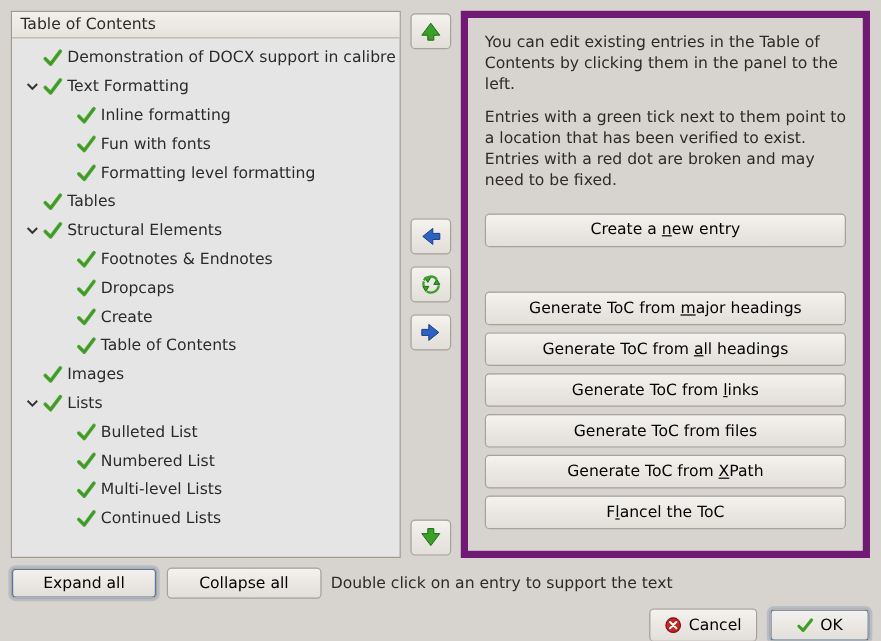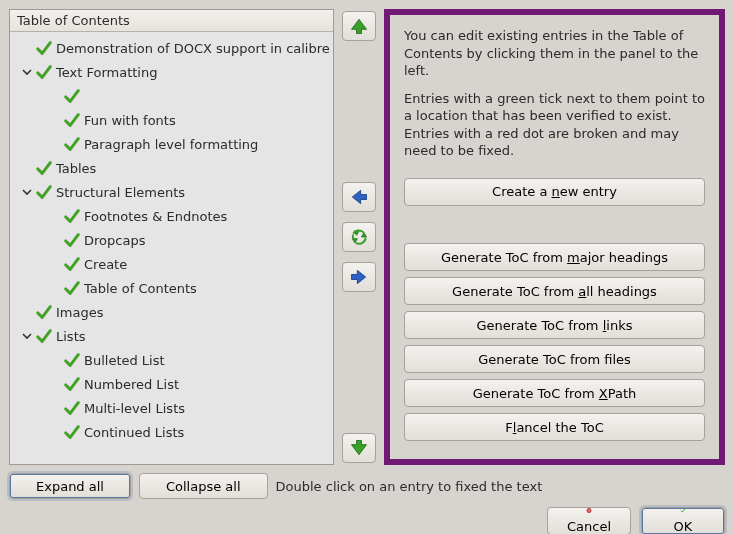--- a/index.html
+++ b/index.html
@@ -152,21 +152,20 @@
     background: linear-gradient(#f4f2ef,#e2ded8);
     border: 1px solid #a7a19b;
     border-radius: 4px;
     font: inherit;
     cursor: pointer;
     display: inline-flex;
     align-items: center;
     justify-content: center;
     gap: 6px;
     padding: 0 12px;
-    flex-direction: column;
   }
 </style>
 </head>
 <body>
 
 <div class="window">
   <div class="main-area">
 
     <div class="tree-frame">
       <div class="tree-header">Table of Contents</div>
@@ -196,40 +195,41 @@
             <span class="tree-label">Text Formatting</span>
           </div>
           <div class="tree-item" style="--indent: 34px;">
             <span class="expander"></span>
             <span class="tick">
               <svg viewBox="0 0 20 20">
                 <path d="M3 11 L8 16 L17 4" fill="none" stroke="#4aa82f" stroke-width="3.4" stroke-linecap="round" stroke-linejoin="round"></path>
                 <path d="M3 11 L8 16 L17 4" fill="none" stroke="#2f7a1b" stroke-width="1" stroke-linecap="round" stroke-linejoin="round" opacity="0.5"></path>
               </svg>
             </span>
+            <span class="tree-label">Inline formatting</span>
           </div>
           <div class="tree-item" style="--indent: 34px;">
             <span class="expander"></span>
             <span class="tick">
               <svg viewBox="0 0 20 20">
                 <path d="M3 11 L8 16 L17 4" fill="none" stroke="#4aa82f" stroke-width="3.4" stroke-linecap="round" stroke-linejoin="round"></path>
                 <path d="M3 11 L8 16 L17 4" fill="none" stroke="#2f7a1b" stroke-width="1" stroke-linecap="round" stroke-linejoin="round" opacity="0.5"></path>
               </svg>
             </span>
             <span class="tree-label">Fun with fonts</span>
           </div>
           <div class="tree-item" style="--indent: 34px;">
             <span class="expander"></span>
             <span class="tick">
               <svg viewBox="0 0 20 20">
                 <path d="M3 11 L8 16 L17 4" fill="none" stroke="#4aa82f" stroke-width="3.4" stroke-linecap="round" stroke-linejoin="round"></path>
                 <path d="M3 11 L8 16 L17 4" fill="none" stroke="#2f7a1b" stroke-width="1" stroke-linecap="round" stroke-linejoin="round" opacity="0.5"></path>
               </svg>
             </span>
-            <span class="tree-label">Paragraph level formatting</span>
+            <span class="tree-label">Formatting level formatting</span>
           </div>
           <div class="tree-item" style="--indent: 6px;">
             <span class="expander"></span>
             <span class="tick">
               <svg viewBox="0 0 20 20">
                 <path d="M3 11 L8 16 L17 4" fill="none" stroke="#4aa82f" stroke-width="3.4" stroke-linecap="round" stroke-linejoin="round"></path>
                 <path d="M3 11 L8 16 L17 4" fill="none" stroke="#2f7a1b" stroke-width="1" stroke-linecap="round" stroke-linejoin="round" opacity="0.5"></path>
               </svg>
             </span>
             <span class="tree-label">Tables</span>
@@ -420,21 +420,21 @@
         <button class="wide-btn">
           <span>F</span><span class="accel">l</span><span>ancel the ToC</span>
         </button>
       </div>
     </div>
   </div>
 
   <div class="below-row">
     <button class="small-btn defaulted">Expand all</button>
     <button class="small-btn">Collapse all</button>
-    <span class="hint">Double click on an entry to fixed the text</span>
+    <span class="hint">Double click on an entry to support the text</span>
   </div>
 
   <div class="footer">
     <button class="dlg-btn">
       <svg viewBox="0 0 16 16" width="14" height="14">
         <circle cx="8" cy="8" r="7" fill="#c62323" stroke="#7d0e0e"></circle>
         <path d="M5 5 L11 11 M11 5 L5 11" stroke="#fff" stroke-width="2" stroke-linecap="round"></path>
       </svg>
       <span><span class="accel">C</span><span>ancel</span></span>
     </button>

